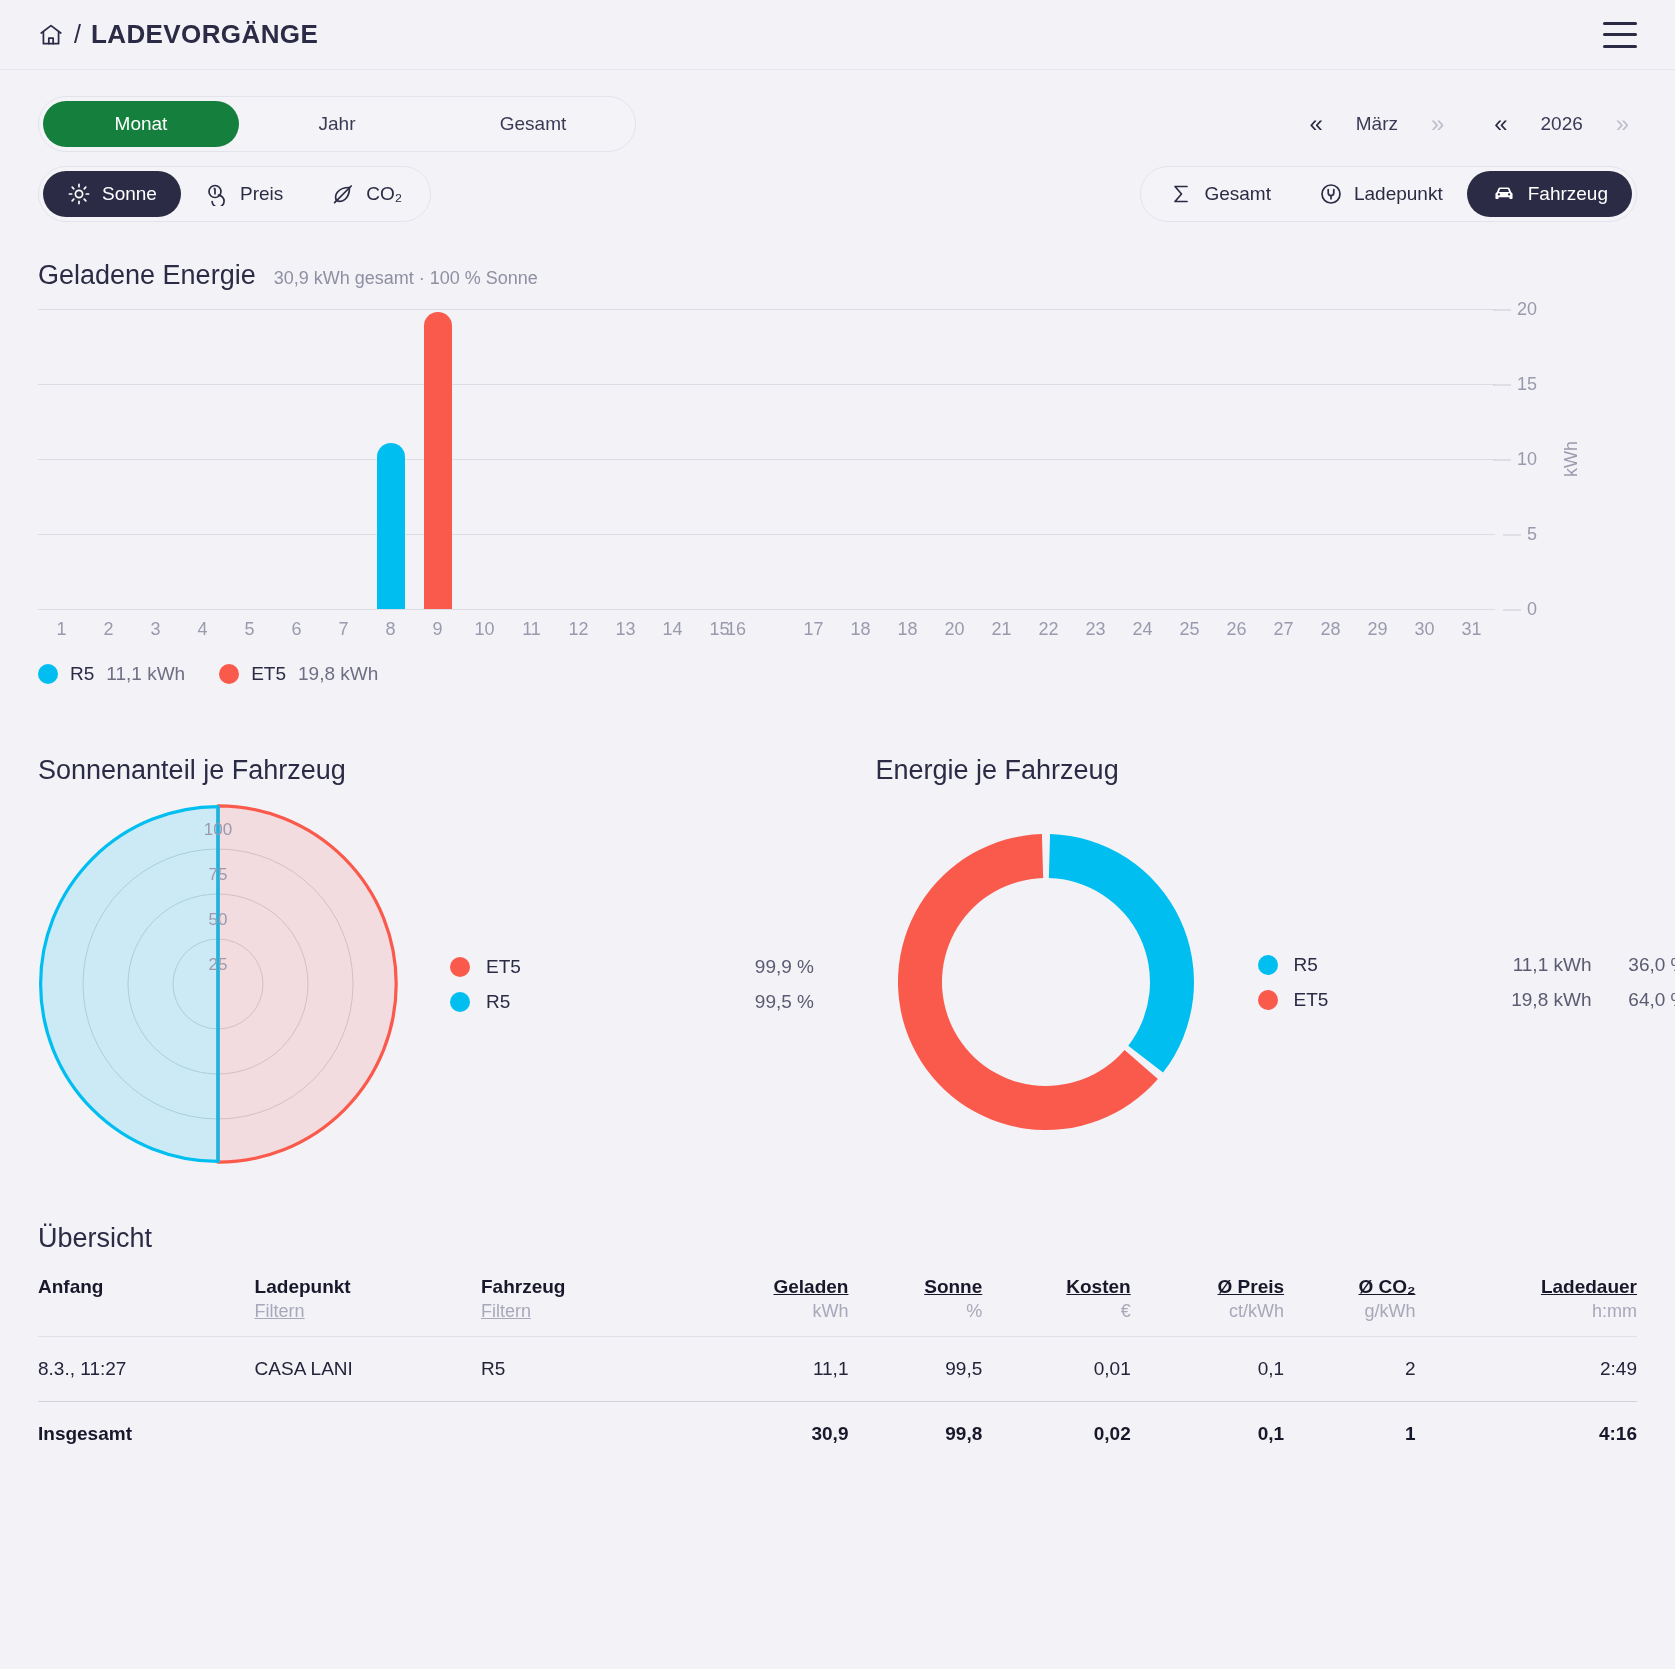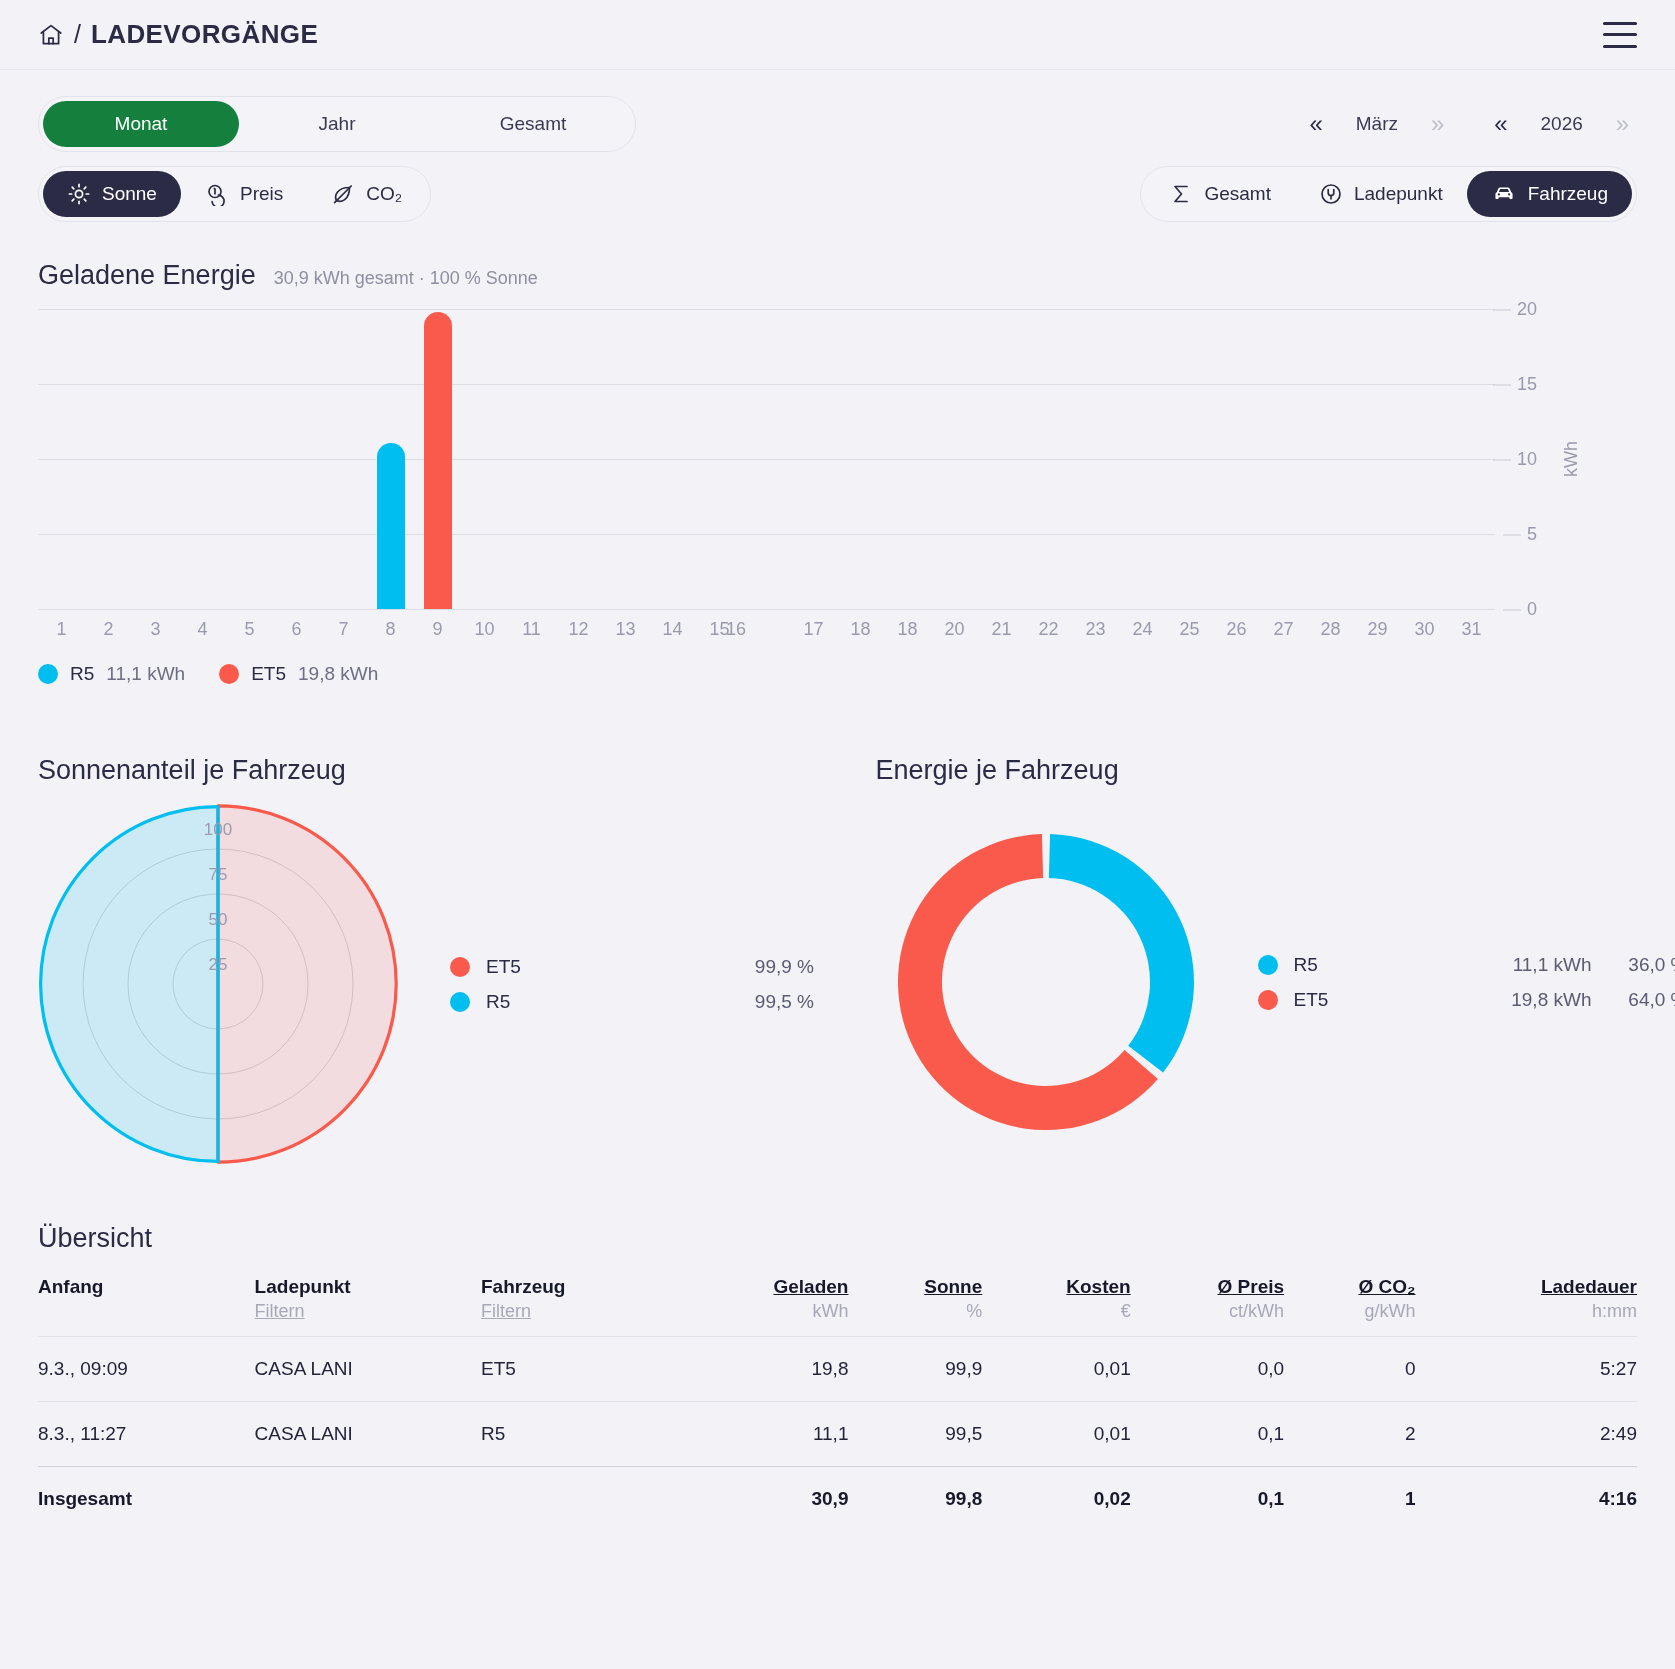--- a/index.html
+++ b/index.html
@@ -408,31 +408,20 @@
             <td class="num">kWh</td>
             <td class="num">%</td>
             <td class="num">€</td>
             <td class="num">ct/kWh</td>
             <td class="num">g/kWh</td>
             <td class="num">h:mm</td>
           </tr>
       </thead>
       <tbody id="tbody">
           <tr class="data">
-            <td>9.3., 09:09</td>
-            <td>CASA LANI</td>
-            <td>ET5</td>
-            <td class="num">19,8</td>
-            <td class="num">99,9</td>
-            <td class="num">0,01</td>
-            <td class="num">0,0</td>
-            <td class="num">0</td>
-            <td class="num">5:27</td>
-          </tr>
-          <tr class="data">
             <td>8.3., 11:27</td>
             <td>CASA LANI</td>
             <td>R5</td>
             <td class="num">11,1</td>
             <td class="num">99,5</td>
             <td class="num">0,01</td>
             <td class="num">0,1</td>
             <td class="num">2</td>
             <td class="num">2:49</td>
           </tr>

